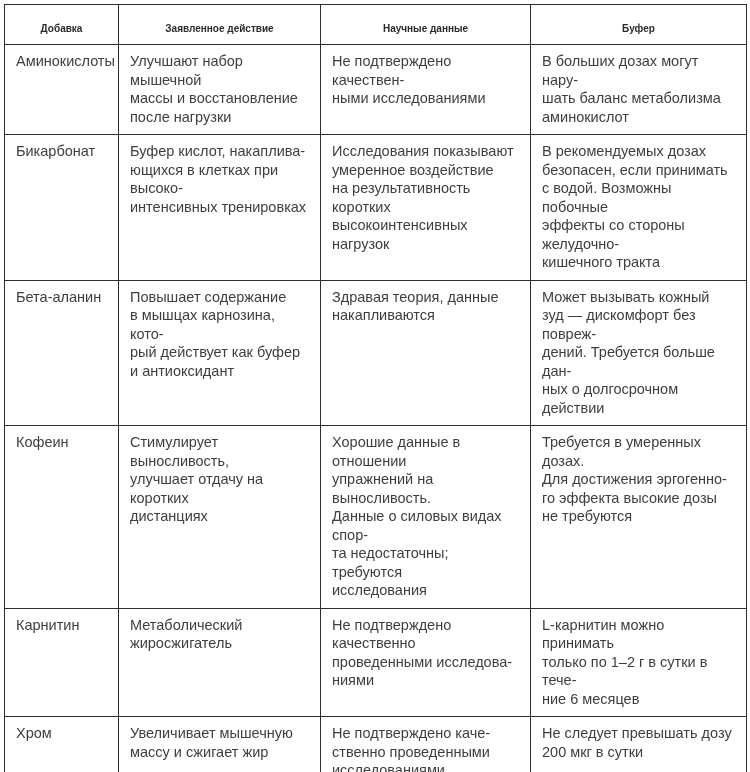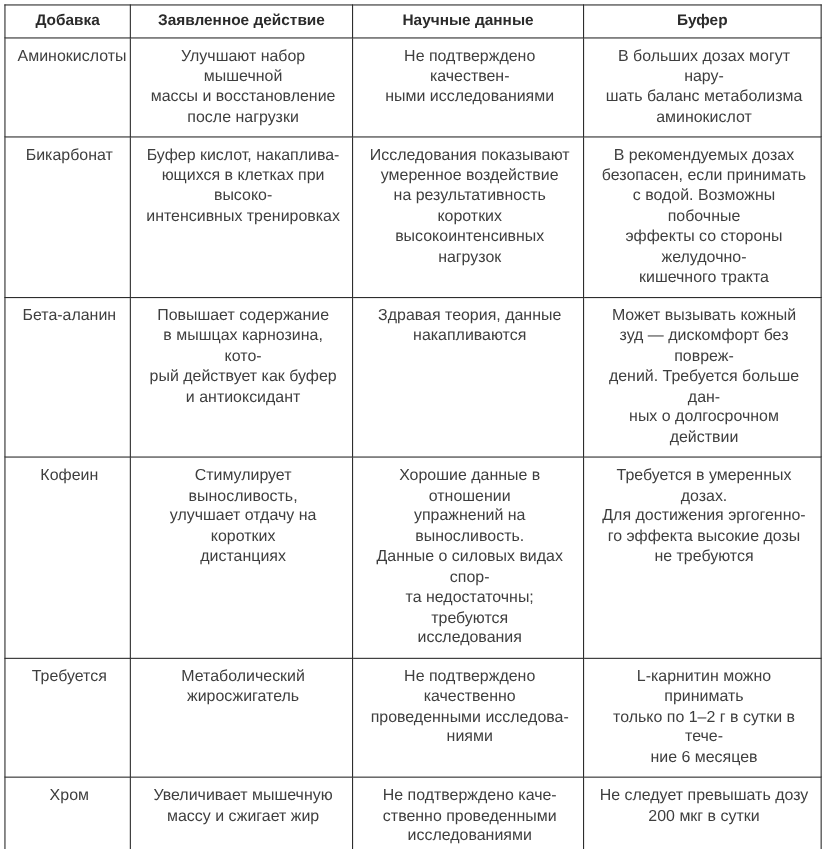--- a/index.html
+++ b/index.html
@@ -21,34 +21,34 @@
     border-collapse: collapse;
     table-layout: fixed;
   }
   table.supplements th,
   table.supplements td {
     border: 1.5px solid #2d2d2d;
     vertical-align: top;
     box-sizing: border-box;
   }
   table.supplements th {
-    font-size: 14px;
+    font-size: 10px;
     font-weight: bold;
     color: #2b2b2b;
     text-align: center;
-    padding: 5px 4px 7px 4px;
+    padding: 15px 4px 7px 4px;
     line-height: 17px;
   }
   table.supplements td {
     font-size: 14.5px;
     color: #3e3e3e;
     line-height: 18.5px;
     padding: 7px 8px 8px 11px;
     white-space: pre-line;
-    text-align: center;
+    text-align: left;
   }
   col.col-supplement { width: 114px; }
   col.col-claim      { width: 202px; }
   col.col-evidence   { width: 210px; }
   col.col-risk       { width: 216px; }
 </style>
 </head>
 <body>
 
 <table class="supplements">
@@ -115,21 +115,21 @@
 упражнений на выносливость.
 Данные о силовых видах спор-
 та недостаточны; требуются
 исследования</td>
       <td>Требуется в умеренных дозах.
 Для достижения эргогенно-
 го эффекта высокие дозы
 не требуются</td>
     </tr>
     <tr>
-      <td>Требуется</td>
+      <td>Карнитин</td>
       <td>Метаболический
 жиросжигатель</td>
       <td>Не подтверждено качественно
 проведенными исследова-
 ниями</td>
       <td>L-карнитин можно принимать
 только по 1–2 г в сутки в тече-
 ние 6 месяцев</td>
     </tr>
     <tr>

